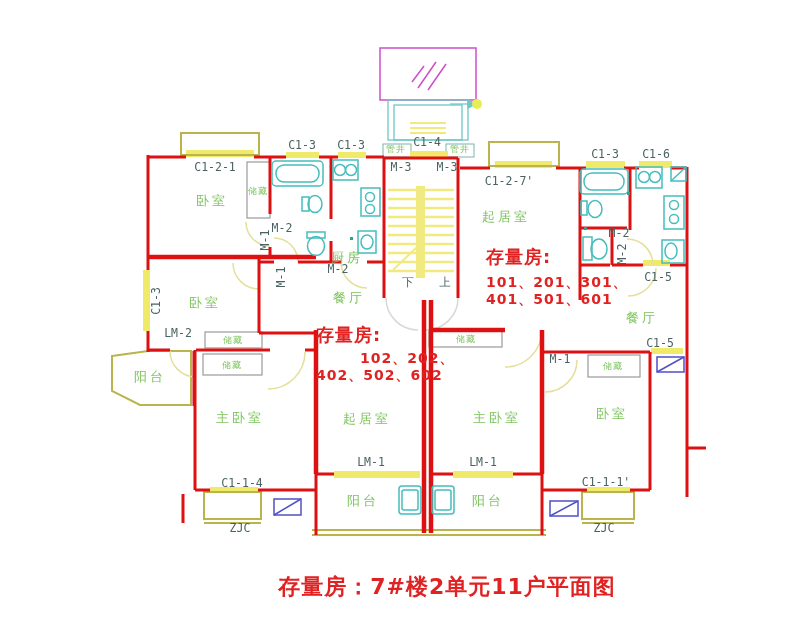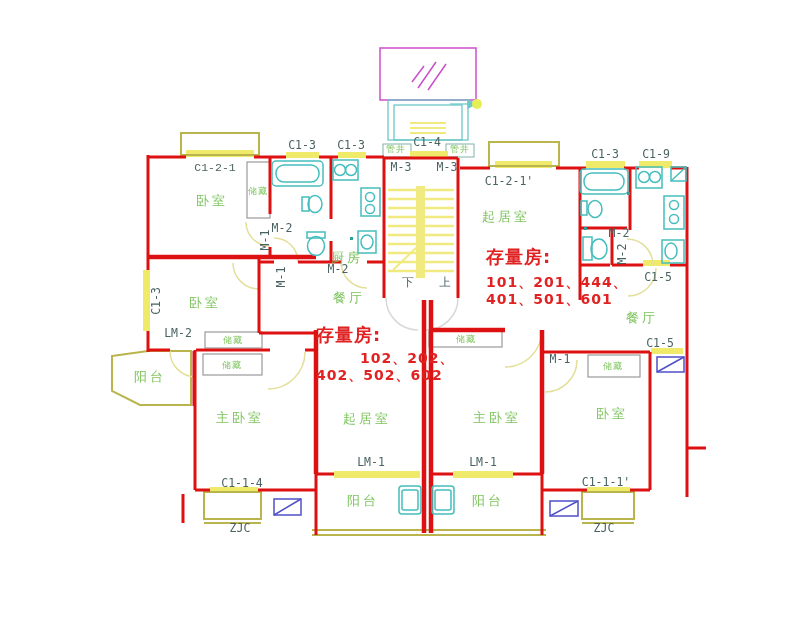--- a/index.html
+++ b/index.html
@@ -208,27 +208,27 @@
       <span class="lbl room" style="left: 150px; top: 376px;">阳台</span>
       <span class="lbl room" style="left: 363px; top: 500px;">阳台</span>
       <span class="lbl room" style="left: 488px; top: 500px;">阳台</span>
       <span class="lbl storage" style="left: 258px; top: 191px;">储藏</span>
       <span class="lbl storage" style="left: 233px; top: 340px;">储藏</span>
       <span class="lbl storage" style="left: 232px; top: 365px;">储藏</span>
       <span class="lbl storage" style="left: 466px; top: 339px;">储藏</span>
       <span class="lbl storage" style="left: 613px; top: 366px;">储藏</span>
       <span class="lbl storage" style="left: 396px; top: 149px;">管井</span>
       <span class="lbl storage" style="left: 460px; top: 149px;">管井</span>
-      <span class="lbl code" style="left: 215px; top: 168px; font-family: Liberation Mono, monospace;">C1-2-1</span>
+      <span class="lbl code" style="left: 215px; top: 168px;">C1-2-1</span>
       <span class="lbl code" style="left: 302px; top: 146px;">C1-3</span>
       <span class="lbl code" style="left: 351px; top: 146px;">C1-3</span>
       <span class="lbl code" style="left: 427px; top: 143px;">C1-4</span>
       <span class="lbl code" style="left: 605px; top: 155px;">C1-3</span>
-      <span class="lbl code" style="left: 656px; top: 155px;">C1-9</span>
-      <span class="lbl code" style="left: 509px; top: 182px;">C1-2-1'</span>
+      <span class="lbl code" style="left: 656px; top: 155px;">C1-6</span>
+      <span class="lbl code" style="left: 509px; top: 182px;">C1-2-7'</span>
       <span class="lbl code" style="left: 401px; top: 168px;">M-3</span>
       <span class="lbl code" style="left: 447px; top: 168px;">M-3</span>
       <span class="lbl code" style="left: 282px; top: 229px;">M-2</span>
       <span class="lbl code rot" style="left: 266px; top: 240px;">M-1</span>
       <span class="lbl code rot" style="left: 282px; top: 277px;">M-1</span>
       <span class="lbl code" style="left: 338px; top: 270px;">M-2</span>
       <span class="lbl code" style="left: 619px; top: 234px;">M-2</span>
       <span class="lbl code rot" style="left: 623px; top: 254px;">M-2</span>
       <span class="lbl code" style="left: 658px; top: 278px;">C1-5</span>
       <span class="lbl code rot" style="left: 157px; top: 301px;">C1-3</span>
@@ -237,21 +237,22 @@
       <span class="lbl code" style="left: 660px; top: 344px;">C1-5</span>
       <span class="lbl code" style="left: 371px; top: 463px;">LM-1</span>
       <span class="lbl code" style="left: 483px; top: 463px;">LM-1</span>
       <span class="lbl code" style="left: 242px; top: 484px;">C1-1-4</span>
       <span class="lbl code" style="left: 606px; top: 483px;">C1-1-1'</span>
       <span class="lbl code" style="left: 240px; top: 529px;">ZJC</span>
       <span class="lbl code" style="left: 604px; top: 529px;">ZJC</span>
       <span class="lbl code" style="left: 408px; top: 283px;">下</span>
       <span class="lbl code" style="left: 445px; top: 283px;">上</span>
       <span class="lbl note-bold" style="left: 486px; top: 257px;">存量房:</span>
-      <span class="lbl note" style="left: 486px; top: 282px;">101、201、444、</span>
+      <span class="lbl note" style="left: 486px; top: 282px;">101、201、301、</span>
       <span class="lbl note" style="left: 486px; top: 299px;">401、501、601</span>
       <span class="lbl note-bold" style="left: 316px; top: 335px;">存量房:</span>
       <span class="lbl note" style="left: 316px; top: 358px; margin-left: 44px;">102、202、</span>
       <span class="lbl note" style="left: 316px; top: 375px;">402、502、602</span>
     </div>
 
+<div id="plan-title">存量房：7#楼2单元11户平面图</div>
 
 </div>
 
 </body></html>

